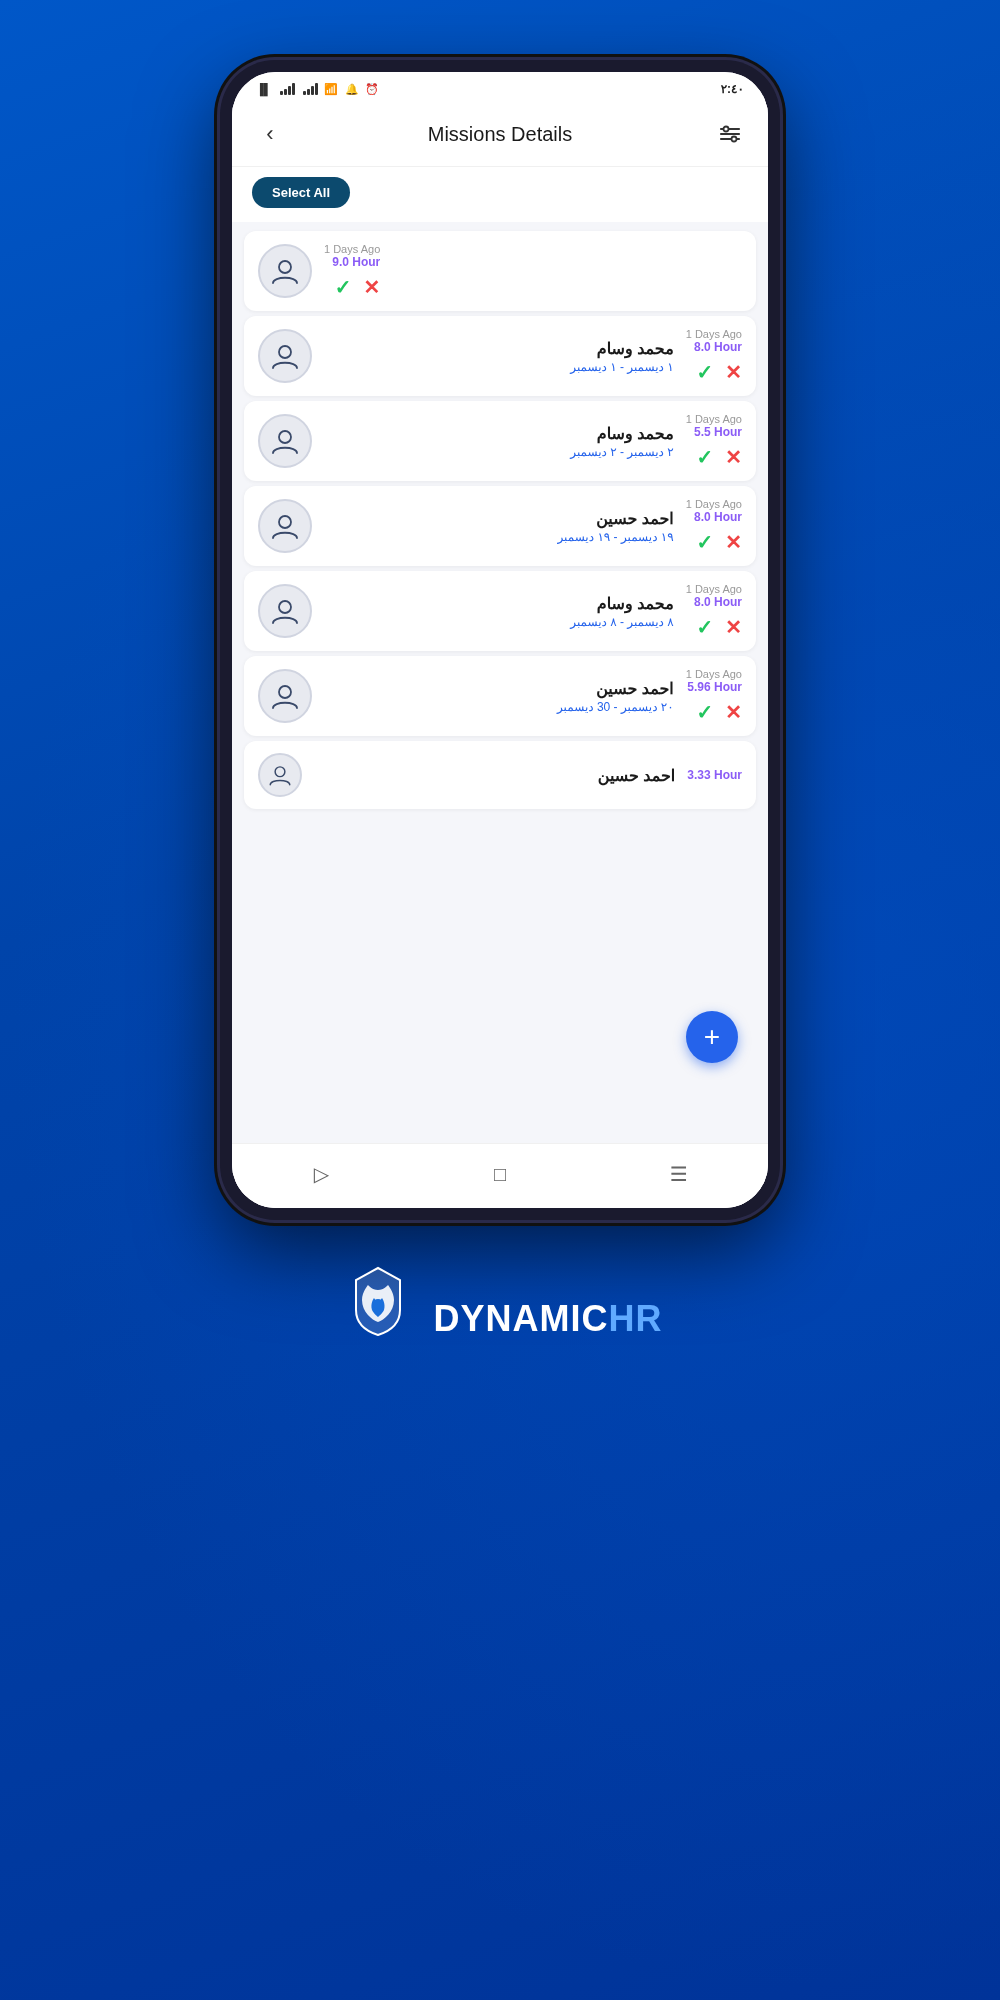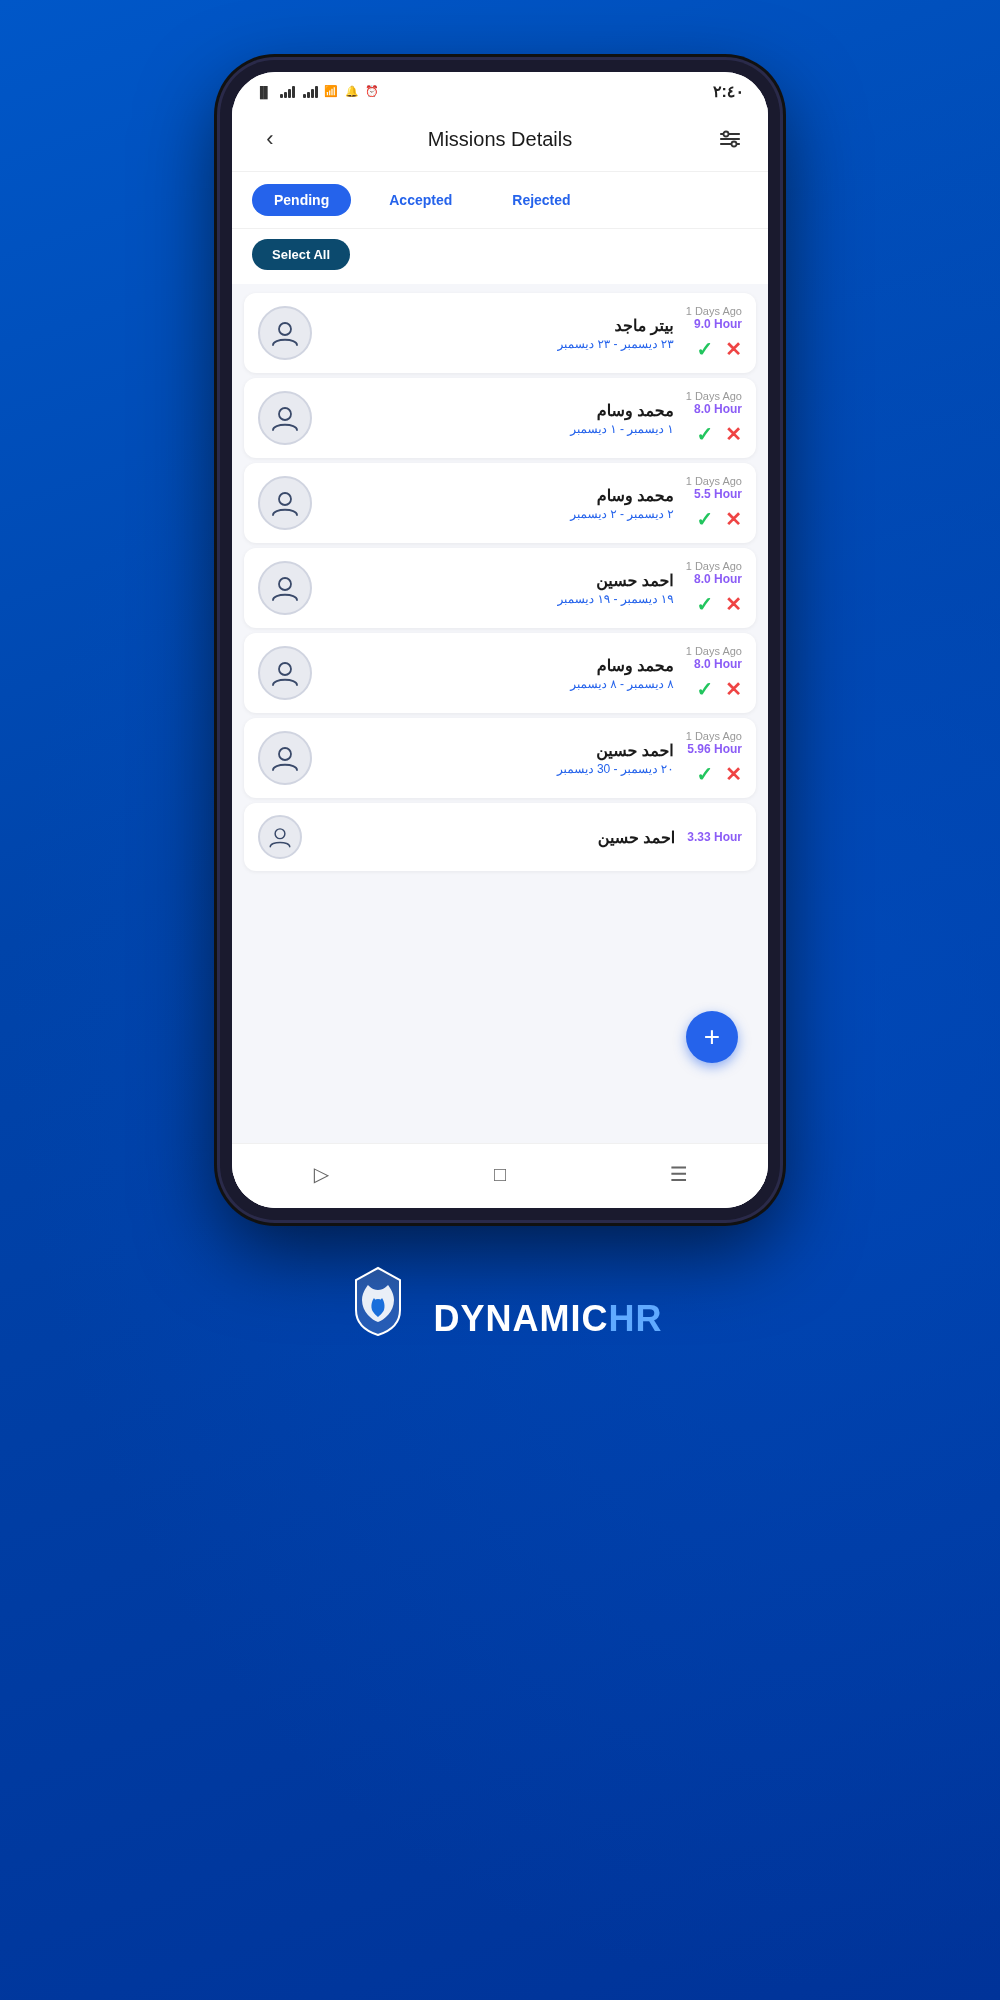--- a/index.html
+++ b/index.html
@@ -69,21 +69,21 @@
       flex-shrink: 0;
     }
 
     .status-left {
       display: flex;
       align-items: center;
       gap: 4px;
     }
 
     .status-right {
-      font-size: 16px;
+      font-size: 12px;
       font-weight: 600;
       color: #222;
     }
 
     .signal-bar {
       display: flex;
       align-items: flex-end;
       gap: 1px;
       height: 12px;
     }
@@ -413,42 +413,33 @@
             <svg width="22" height="18" viewBox="0 0 22 18" fill="none">
               <line x1="2" y1="4" x2="20" y2="4" stroke="#333" stroke-width="2.2" stroke-linecap="round"></line>
               <line x1="2" y1="9" x2="20" y2="9" stroke="#333" stroke-width="2.2" stroke-linecap="round"></line>
               <line x1="2" y1="14" x2="20" y2="14" stroke="#333" stroke-width="2.2" stroke-linecap="round"></line>
               <circle cx="7" cy="4" r="2.5" fill="white" stroke="#333" stroke-width="1.8"></circle>
               <circle cx="15" cy="14" r="2.5" fill="white" stroke="#333" stroke-width="1.8"></circle>
             </svg>
           </div>
         </div>
 
-        <div class="tabs-container">
-          <button class="tab active">Pending</button>
-          <button class="tab inactive">Accepted</button>
-          <button class="tab inactive">Rejected</button>
-        </div>
 
         <div class="select-all-bar">
           <button class="select-all-btn">Select All</button>
         </div>
 
         <div class="missions-list" style="position:relative;">
 
           <div class="mission-card">
             <div class="avatar">
               <svg viewBox="0 0 32 32" fill="none">
                 <circle cx="16" cy="12" r="6" stroke="#3a4a6a" stroke-width="1.8"></circle>
                 <path d="M4 28c0-7 24-7 24 0" stroke="#3a4a6a" stroke-width="1.8" stroke-linecap="round"></path>
               </svg>
-            </div>
-            <div class="mission-info">
-              <div class="mission-name">بيتر ماجد</div>
-              <div class="mission-date">٢٣ ديسمبر - ٢٣ ديسمبر</div>
             </div>
             <div class="mission-actions">
               <div class="mission-meta">
                 <span class="days-ago">1 Days Ago</span>
                 <span class="hours">9.0  Hour</span>
               </div>
               <div class="action-btns">
                 <span class="accept-btn">✓</span>
                 <span class="reject-btn">✕</span>
               </div>

